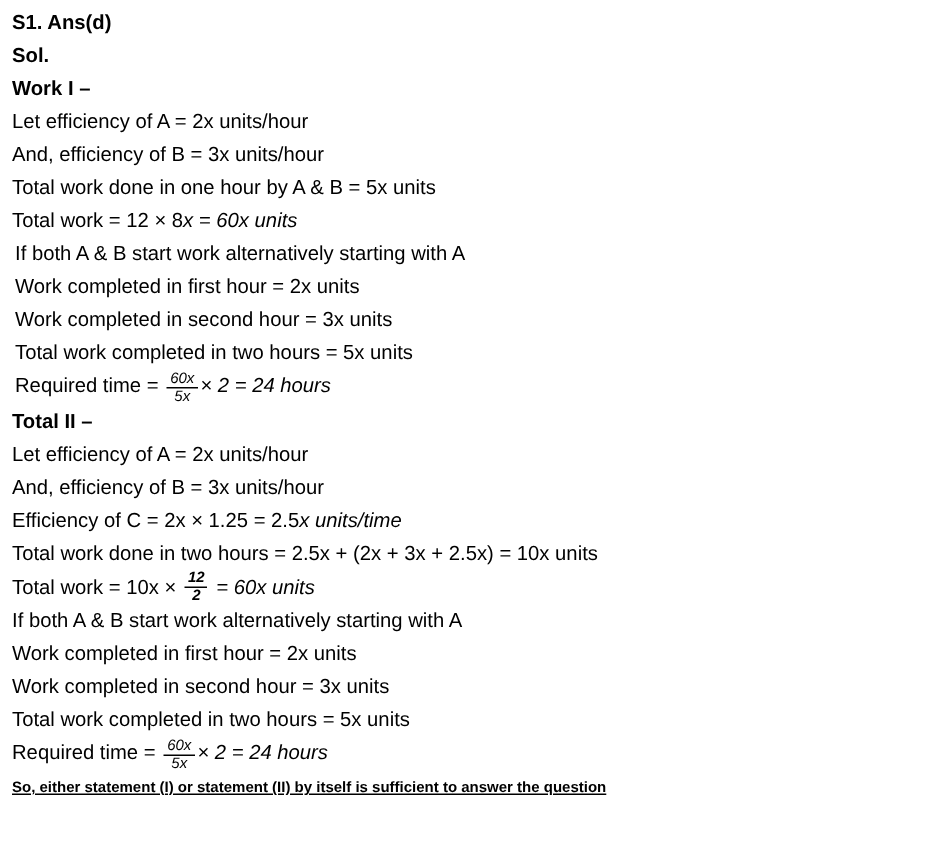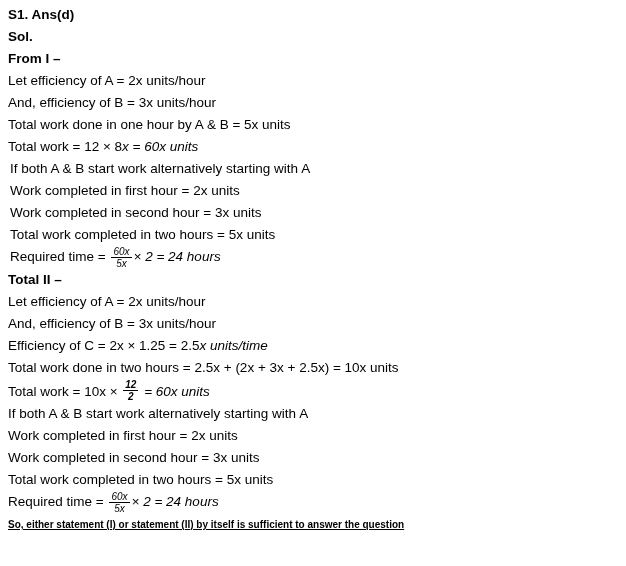--- a/index.html
+++ b/index.html
@@ -64,21 +64,21 @@
 </style>
 </head>
 <body>
 
 <div class="page">
 
   <div class="line bold">S1. Ans(d)</div>
 
   <div class="line bold">Sol.</div>
 
-  <div class="line bold">From I –</div>
+  <div class="line bold">Work I –</div>
 
   <div class="line">Let efficiency of A = 2x units/hour</div>
 
   <div class="line">And, efficiency of B = 3x units/hour</div>
 
   <div class="line">Total work done in one hour by A &amp; B = 5x units</div>
 
   <div class="line"><span>Total work = 12 × 8</span><span class="ital">x</span><span class="ital"> = 60</span><span class="ital">x</span><span class="ital"> units</span></div>
 
   <div class="line indent1">If both A &amp; B start work alternatively starting with A</div>

